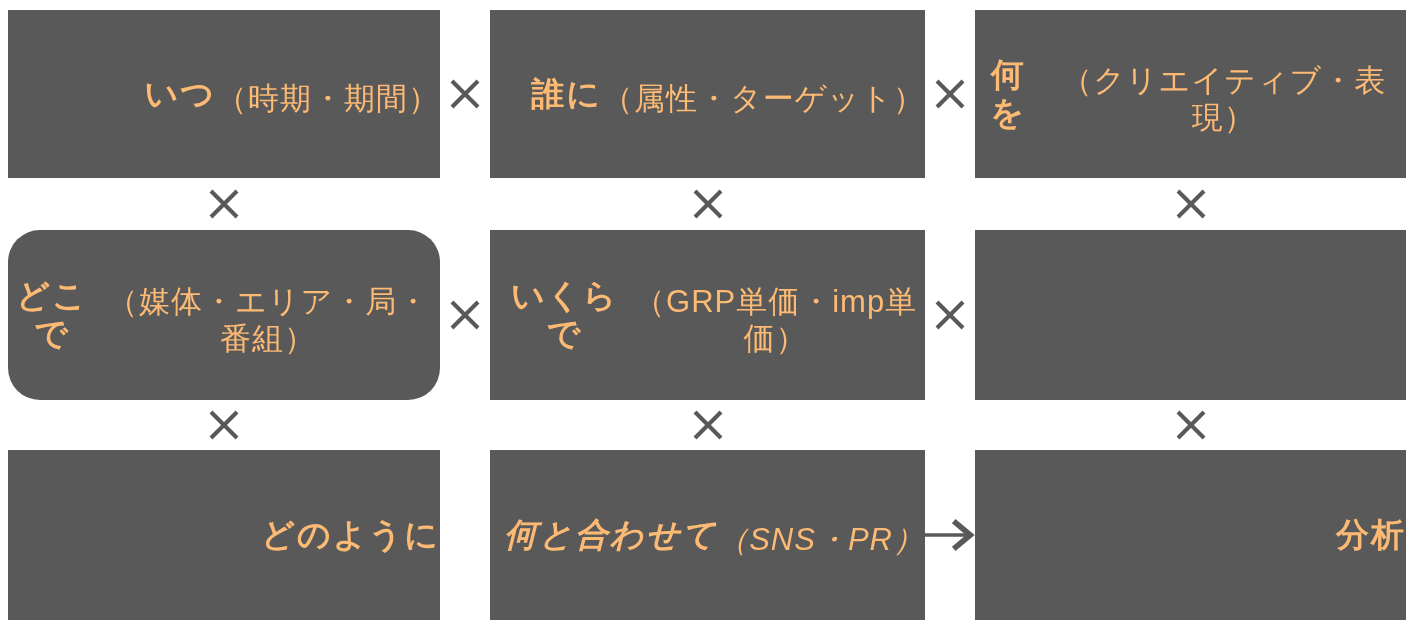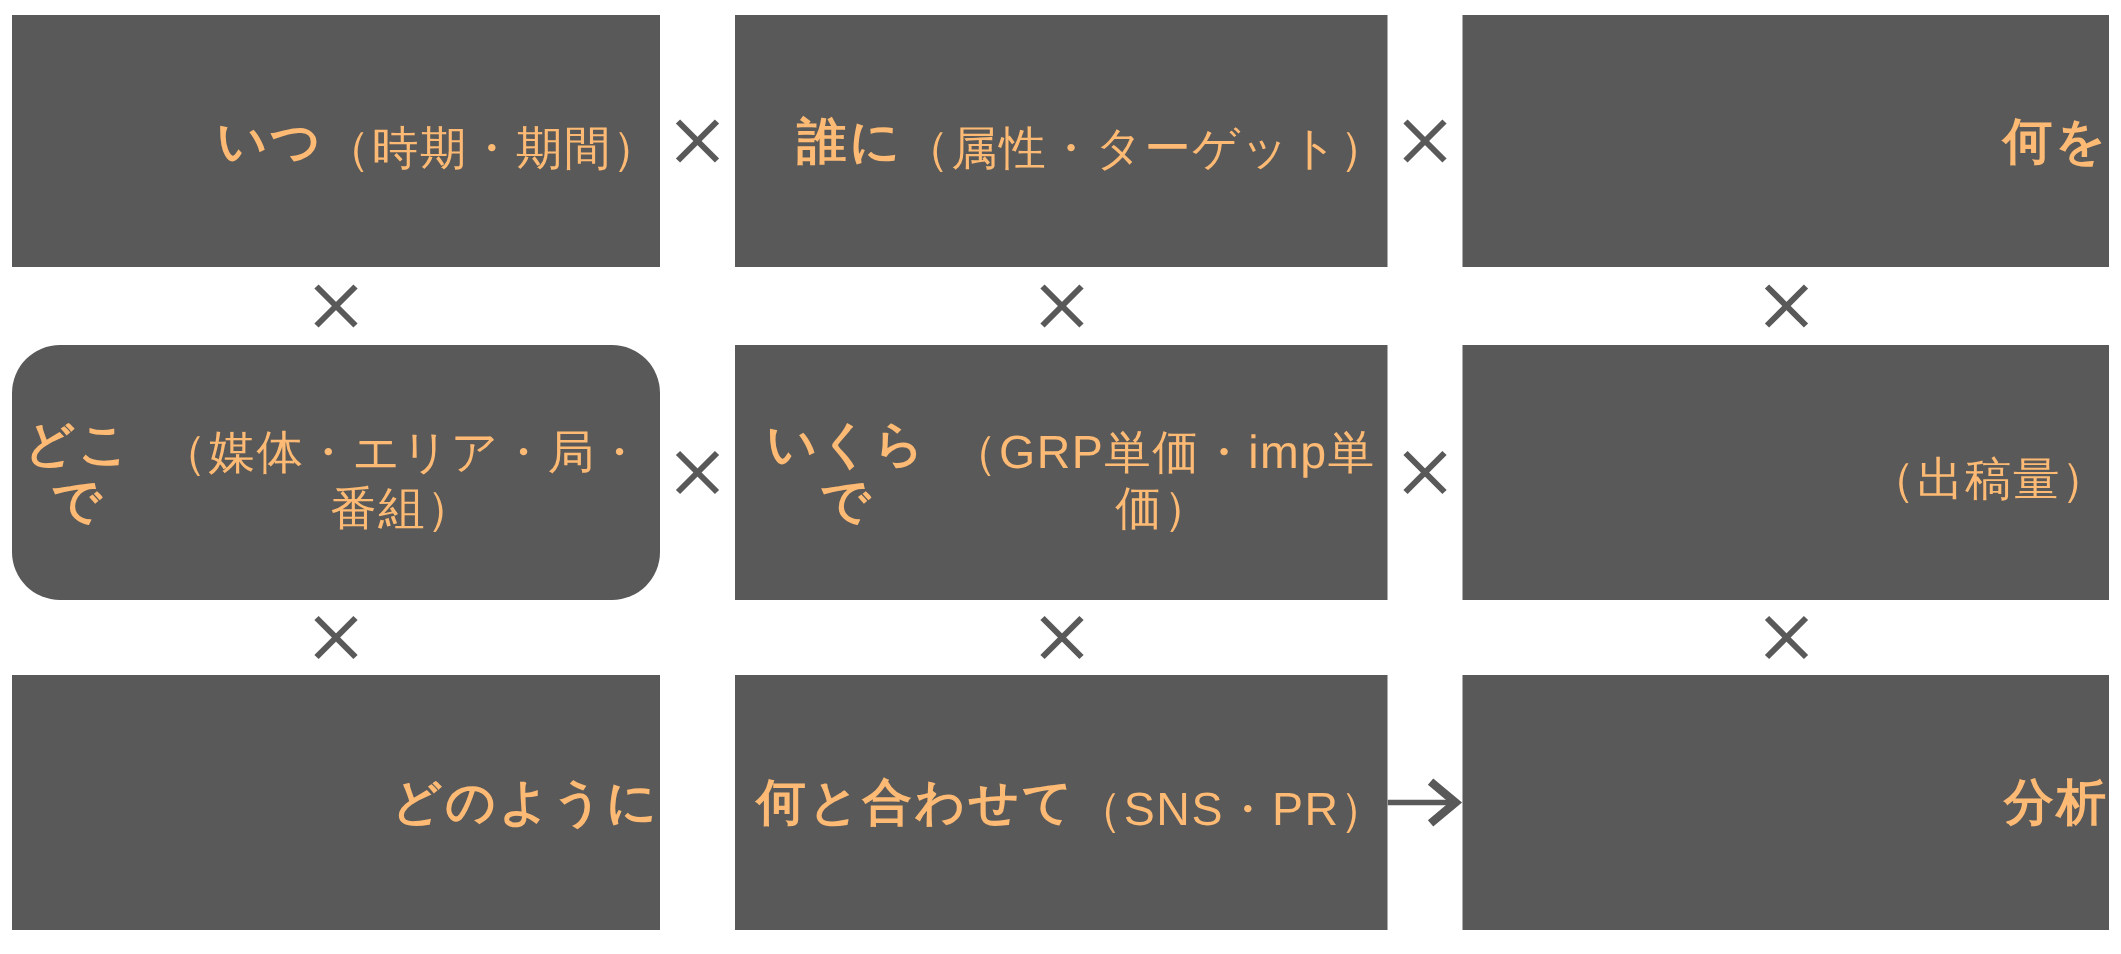--- a/index.html
+++ b/index.html
@@ -74,20 +74,21 @@
       <div class="box-subtitle">（属性・ターゲット）</div>
     </div>
     <div class="connector" style="grid-row:1;grid-column:4;">
       <svg width="34" height="34" viewBox="0 0 34 34">
           <line x1="4" y1="4" x2="30" y2="30" stroke="#595959" stroke-width="4"></line>
           <line x1="30" y1="4" x2="4" y2="30" stroke="#595959" stroke-width="4"></line>
         </svg>
     </div>
     <div class="box" style="grid-row:1;grid-column:5;">
       <div class="box-title">何を</div>
+      <div class="box-subtitle">（クリエイティブ・表現）</div>
     </div>
 
     <div class="connector" style="grid-row:2;grid-column:1;">
       <svg width="34" height="34" viewBox="0 0 34 34">
           <line x1="4" y1="4" x2="30" y2="30" stroke="#595959" stroke-width="4"></line>
           <line x1="30" y1="4" x2="4" y2="30" stroke="#595959" stroke-width="4"></line>
         </svg>
     </div>
     <div class="connector" style="grid-row:2;grid-column:3;">
       <svg width="34" height="34" viewBox="0 0 34 34">
@@ -116,21 +117,20 @@
       <div class="box-title">いくらで</div>
       <div class="box-subtitle">（GRP単価・imp単価）</div>
     </div>
     <div class="connector" style="grid-row:3;grid-column:4;">
       <svg width="34" height="34" viewBox="0 0 34 34">
           <line x1="4" y1="4" x2="30" y2="30" stroke="#595959" stroke-width="4"></line>
           <line x1="30" y1="4" x2="4" y2="30" stroke="#595959" stroke-width="4"></line>
         </svg>
     </div>
     <div class="box" style="grid-row:3;grid-column:5;">
-      <div class="box-subtitle">（出稿量）</div>
     </div>
 
     <div class="connector" style="grid-row:4;grid-column:1;">
       <svg width="34" height="34" viewBox="0 0 34 34">
           <line x1="4" y1="4" x2="30" y2="30" stroke="#595959" stroke-width="4"></line>
           <line x1="30" y1="4" x2="4" y2="30" stroke="#595959" stroke-width="4"></line>
         </svg>
     </div>
     <div class="connector" style="grid-row:4;grid-column:3;">
       <svg width="34" height="34" viewBox="0 0 34 34">
@@ -142,21 +142,21 @@
       <svg width="34" height="34" viewBox="0 0 34 34">
           <line x1="4" y1="4" x2="30" y2="30" stroke="#595959" stroke-width="4"></line>
           <line x1="30" y1="4" x2="4" y2="30" stroke="#595959" stroke-width="4"></line>
         </svg>
     </div>
 
     <div class="box" style="grid-row:5;grid-column:1;padding-left:12px;">
       <div class="box-title">どのように</div>
     </div>
 
-    <div class="box" style="grid-row:5;grid-column:3;">
+    <div class="box" style="grid-row:5;grid-column:3;font-style:italic;">
       <div class="box-title">何と合わせて</div>
       <div class="box-subtitle">（SNS・PR）</div>
     </div>
     <div class="connector" style="grid-row:5;grid-column:4;">
       <svg width="54" height="40" viewBox="0 0 54 40">
           <line x1="0" y1="20" x2="46" y2="20" stroke="#595959" stroke-width="4"></line>
           <polyline points="31,5 49,20 31,35" fill="none" stroke="#595959" stroke-width="6"></polyline>
         </svg>
     </div>
     <div class="box" style="grid-row:5;grid-column:5;padding-left:36px;">

